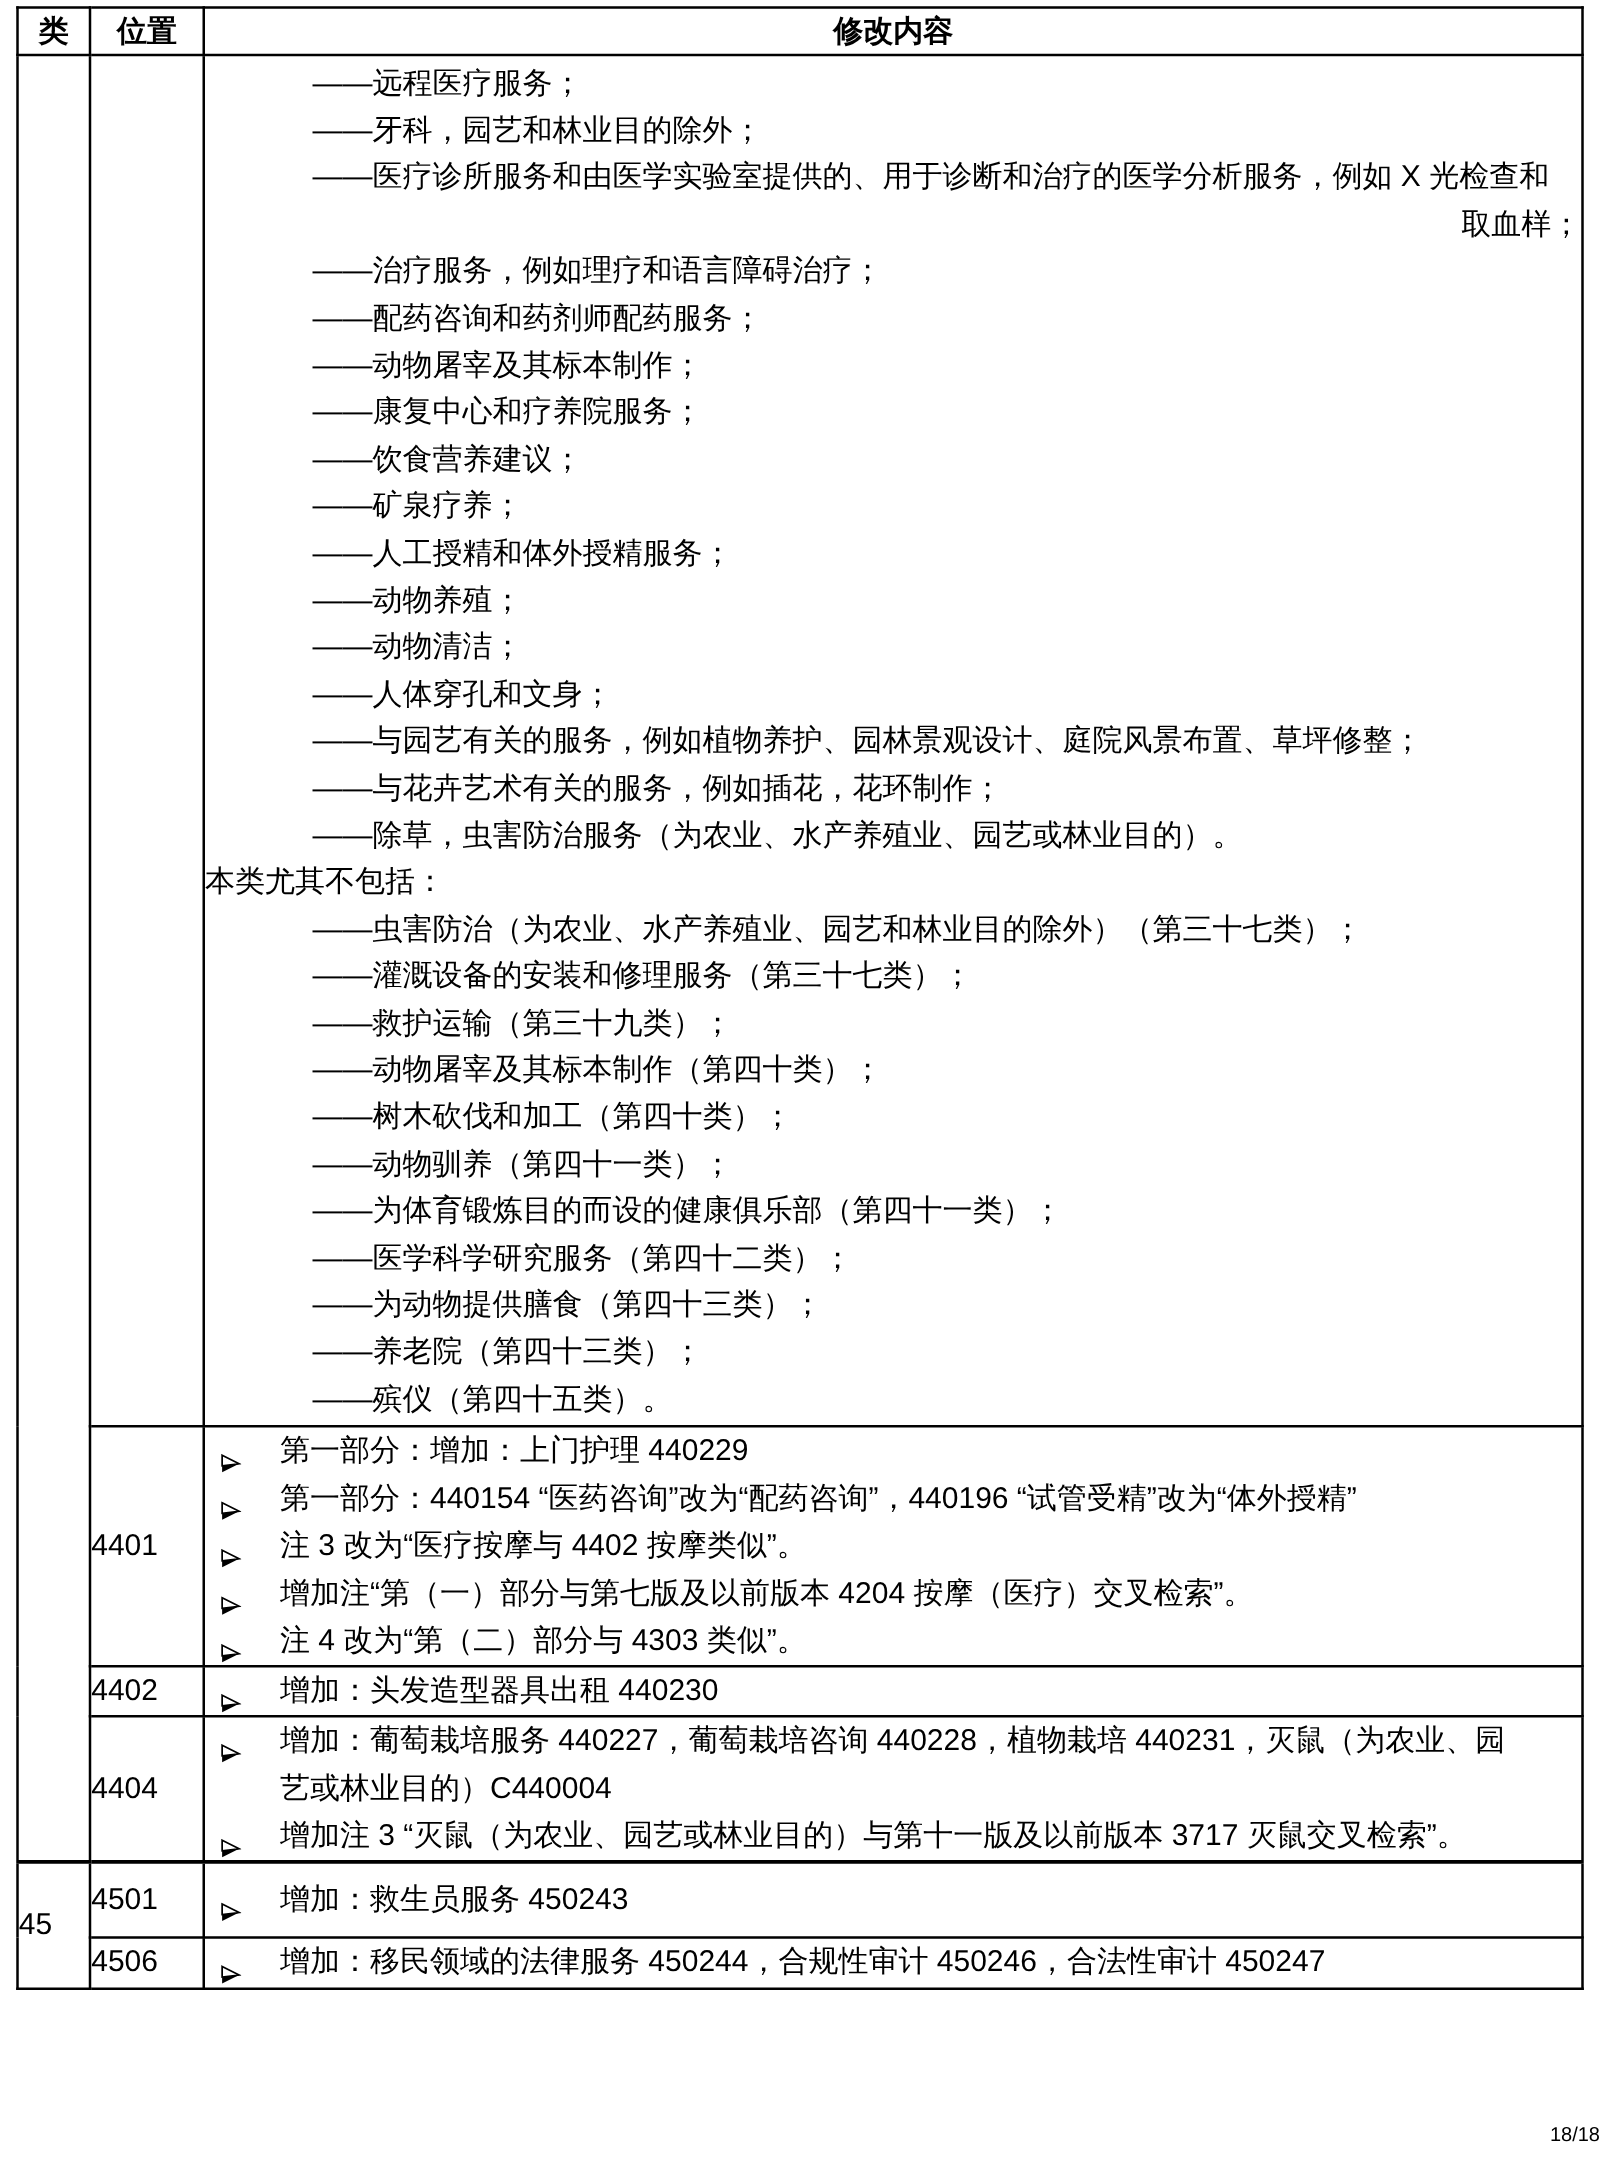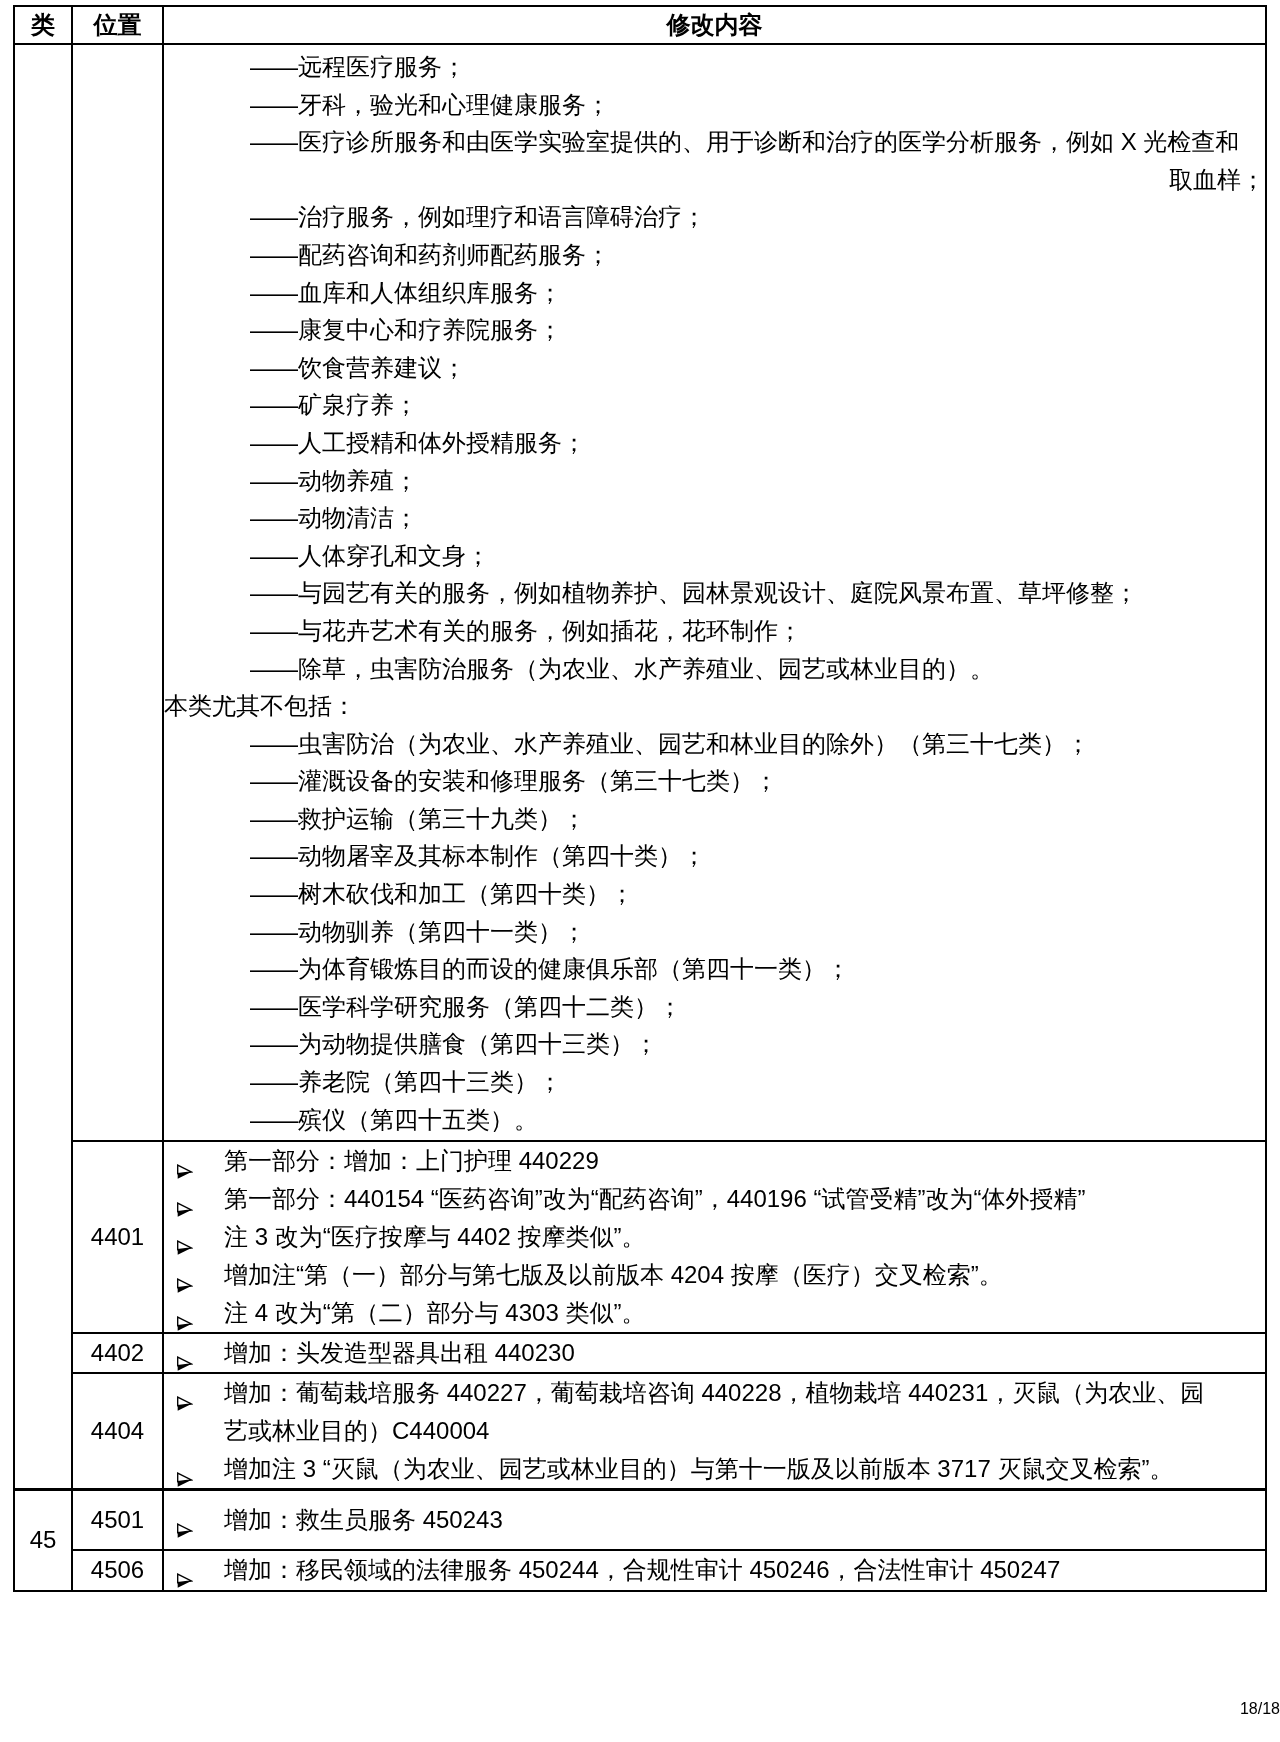--- a/index.html
+++ b/index.html
@@ -21,21 +21,21 @@
     border: 2px solid #000;
     padding: 0;
     vertical-align: middle;
   }
   th {
     font-size: 24px;
     font-weight: bold;
     text-align: center;
   }
   td.class-cell, td.pos-cell {
-    text-align: center;
+    text-align: left;
     font-size: 24px;
     border-radius: 30px;
   }
   td.content-cell { font-size: 24px; }
   td.lines-cell {
     vertical-align: top;
     padding-top: 3px;
   }
   .line {
     line-height: 37.6px;
@@ -79,26 +79,26 @@
       <th>位置</th>
       <th>修改内容</th>
     </tr>
   </thead>
   <tbody>
     <tr style="height:1097px">
       <td class="class-cell" rowspan="4"></td>
       <td class="pos-cell"></td>
       <td class="content-cell lines-cell">
           <div class="line line-dash">——远程医疗服务；</div>
-          <div class="line line-dash">——牙科，验光和心理健康服务；</div>
+          <div class="line line-dash">——牙科，园艺和林业目的除外；</div>
           <div class="line line-dash">——医疗诊所服务和由医学实验室提供的、用于诊断和治疗的医学分析服务，例如 X 光检查和</div>
           <div class="line line-cont">取血样；</div>
           <div class="line line-dash">——治疗服务，例如理疗和语言障碍治疗；</div>
           <div class="line line-dash">——配药咨询和药剂师配药服务；</div>
-          <div class="line line-dash">——血库和人体组织库服务；</div>
+          <div class="line line-dash">——动物屠宰及其标本制作；</div>
           <div class="line line-dash">——康复中心和疗养院服务；</div>
           <div class="line line-dash">——饮食营养建议；</div>
           <div class="line line-dash">——矿泉疗养；</div>
           <div class="line line-dash">——人工授精和体外授精服务；</div>
           <div class="line line-dash">——动物养殖；</div>
           <div class="line line-dash">——动物清洁；</div>
           <div class="line line-dash">——人体穿孔和文身；</div>
           <div class="line line-dash">——与园艺有关的服务，例如植物养护、园林景观设计、庭院风景布置、草坪修整；</div>
           <div class="line line-dash">——与花卉艺术有关的服务，例如插花，花环制作；</div>
           <div class="line line-dash">——除草，虫害防治服务（为农业、水产养殖业、园艺或林业目的）。</div>

